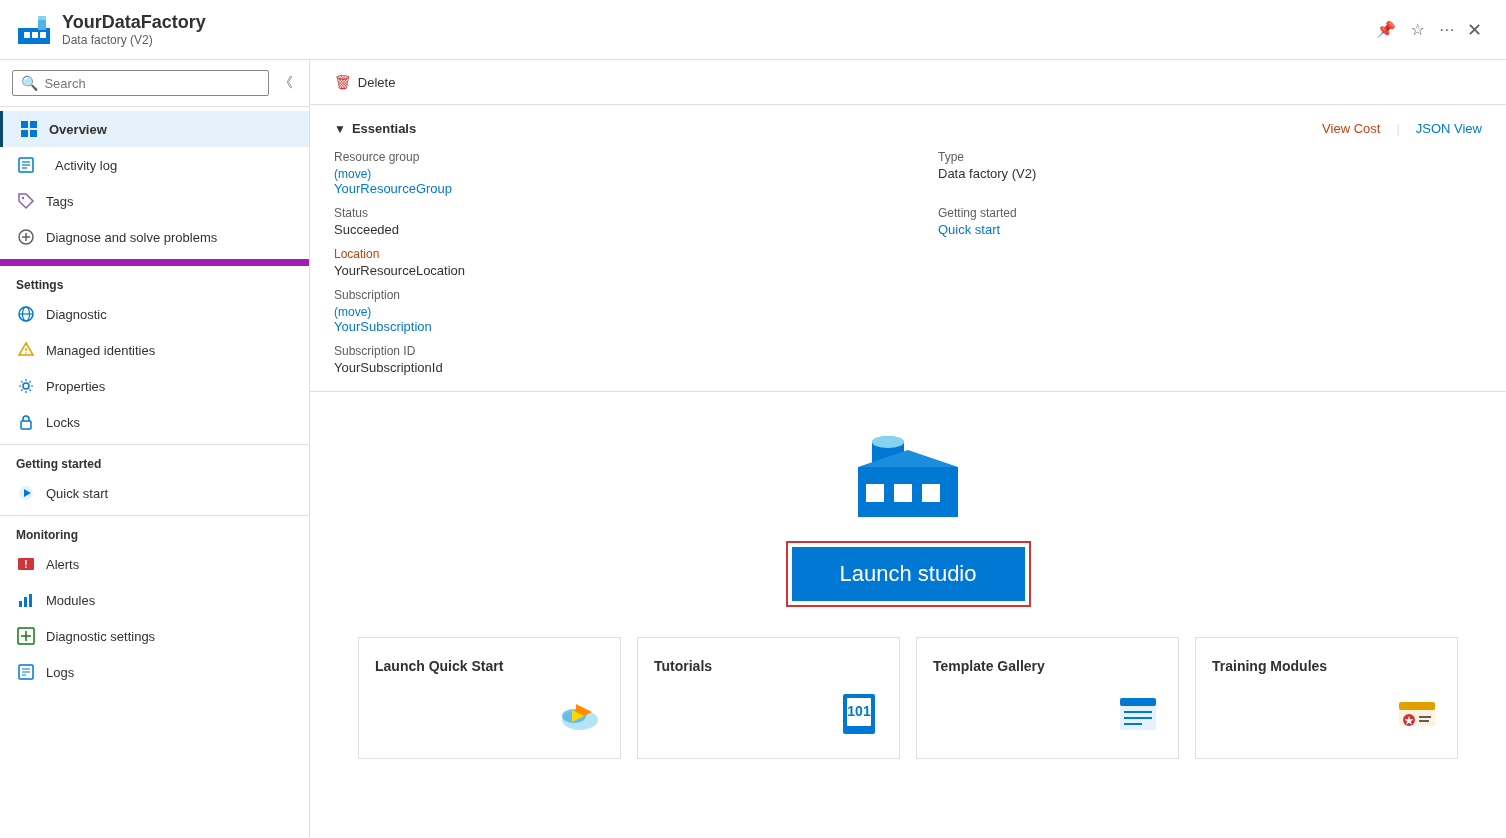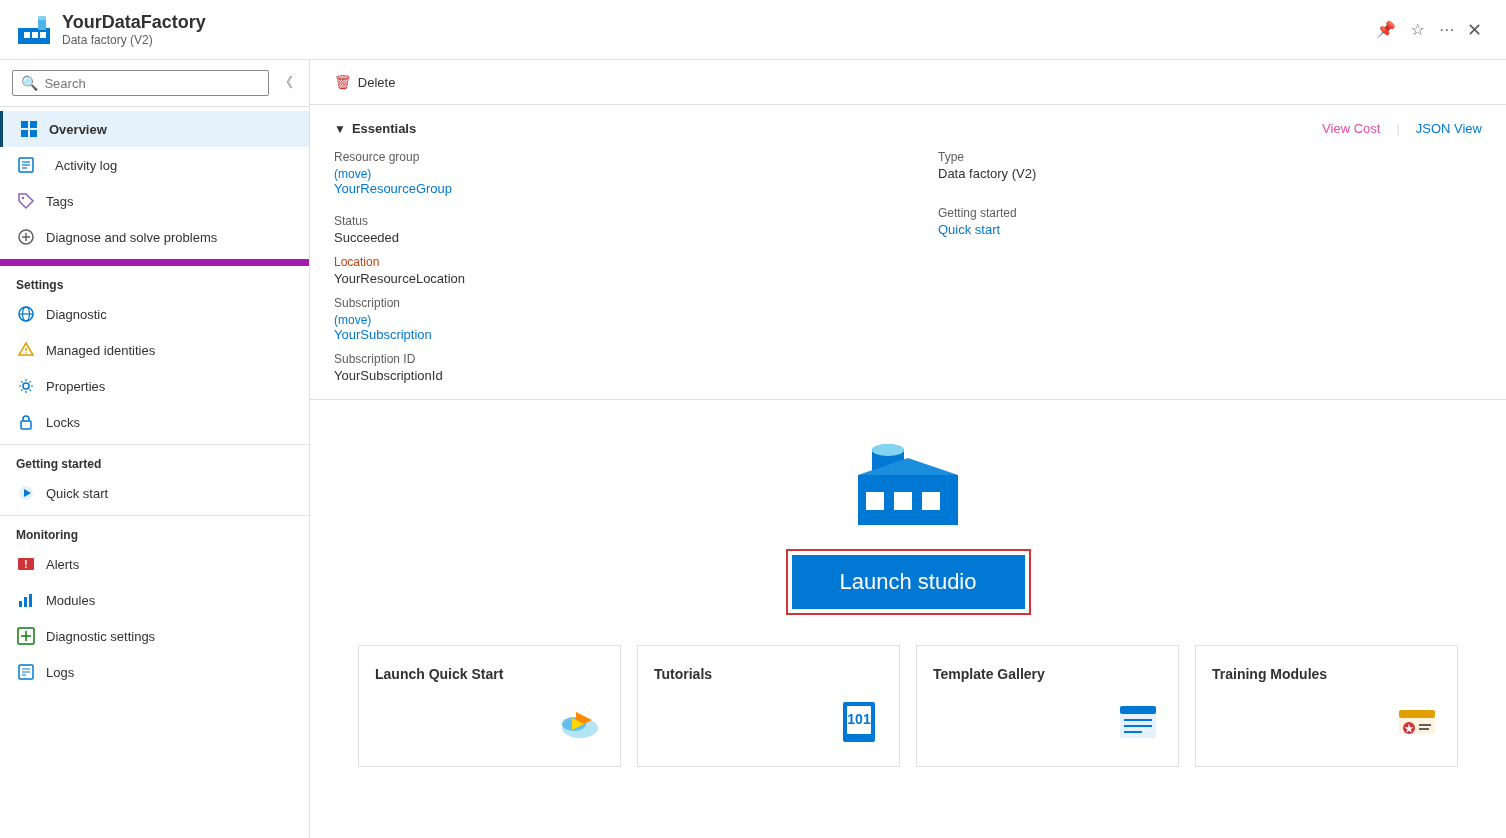--- a/index.html
+++ b/index.html
@@ -205,21 +205,21 @@
       </button>
     </div>
 
     <div style="padding:16px 24px; border-bottom:1px solid #e1dfdd;">
       <div style="display:flex; align-items:center; justify-content:space-between; margin-bottom:14px;">
         <div style="font-size:13px; font-weight:600; display:flex; align-items:center; gap:6px;">
           <span style="font-size:12px;">▼</span>
           <span>Essentials</span>
         </div>
         <div style="display:flex; gap:16px;">
-          <a style="color:#ec4899; text-decoration:none; font-size:13px; cursor:pointer;text-align:right;">View Cost</a>
+          <a style="color:#c2410c; text-decoration:none; font-size:13px; cursor:pointer;text-align:right;">View Cost</a>
           <span style="color:#e1dfdd;">|</span>
           <a style="color:#0078d4; text-decoration:none; font-size:13px; cursor:pointer;">JSON View</a>
         </div>
       </div>
       <div style="display:grid; grid-template-columns:1fr 1fr; gap:10px 60px;">
 
         <div>
           <div style="font-size:12px; color:#605e5c; margin-bottom:2px;">Resource group</div>
           <div style="font-size:13px;">
             <a style="color:#0078d4; text-decoration:none; font-size:12px; margin-right:4px;">(move)</a>
@@ -227,21 +227,21 @@
             <a style="color:#0078d4; text-decoration:none;">YourResourceGroup</a>
           </div>
         </div>
 
         <div>
           <div style="font-size:12px; color:#605e5c; margin-bottom:2px;">Type</div>
           <div style="font-size:13px;">Data factory (V2)</div>
         </div>
 
         <div>
-          <div style="font-size:12px; color:#605e5c; margin-bottom:2px;margin-top:8px;">Status</div>
+          <div style="font-size:12px; color:#605e5c; margin-bottom:2px;">Status</div>
           <div style="font-size:13px;">Succeeded</div>
         </div>
 
         <div>
           <div style="font-size:12px; color:#605e5c; margin-bottom:2px;">Getting started</div>
           <div>
             <a style="color:#0078d4; text-decoration:none; font-size:13px;">Quick start</a>
           </div>
         </div>
 

